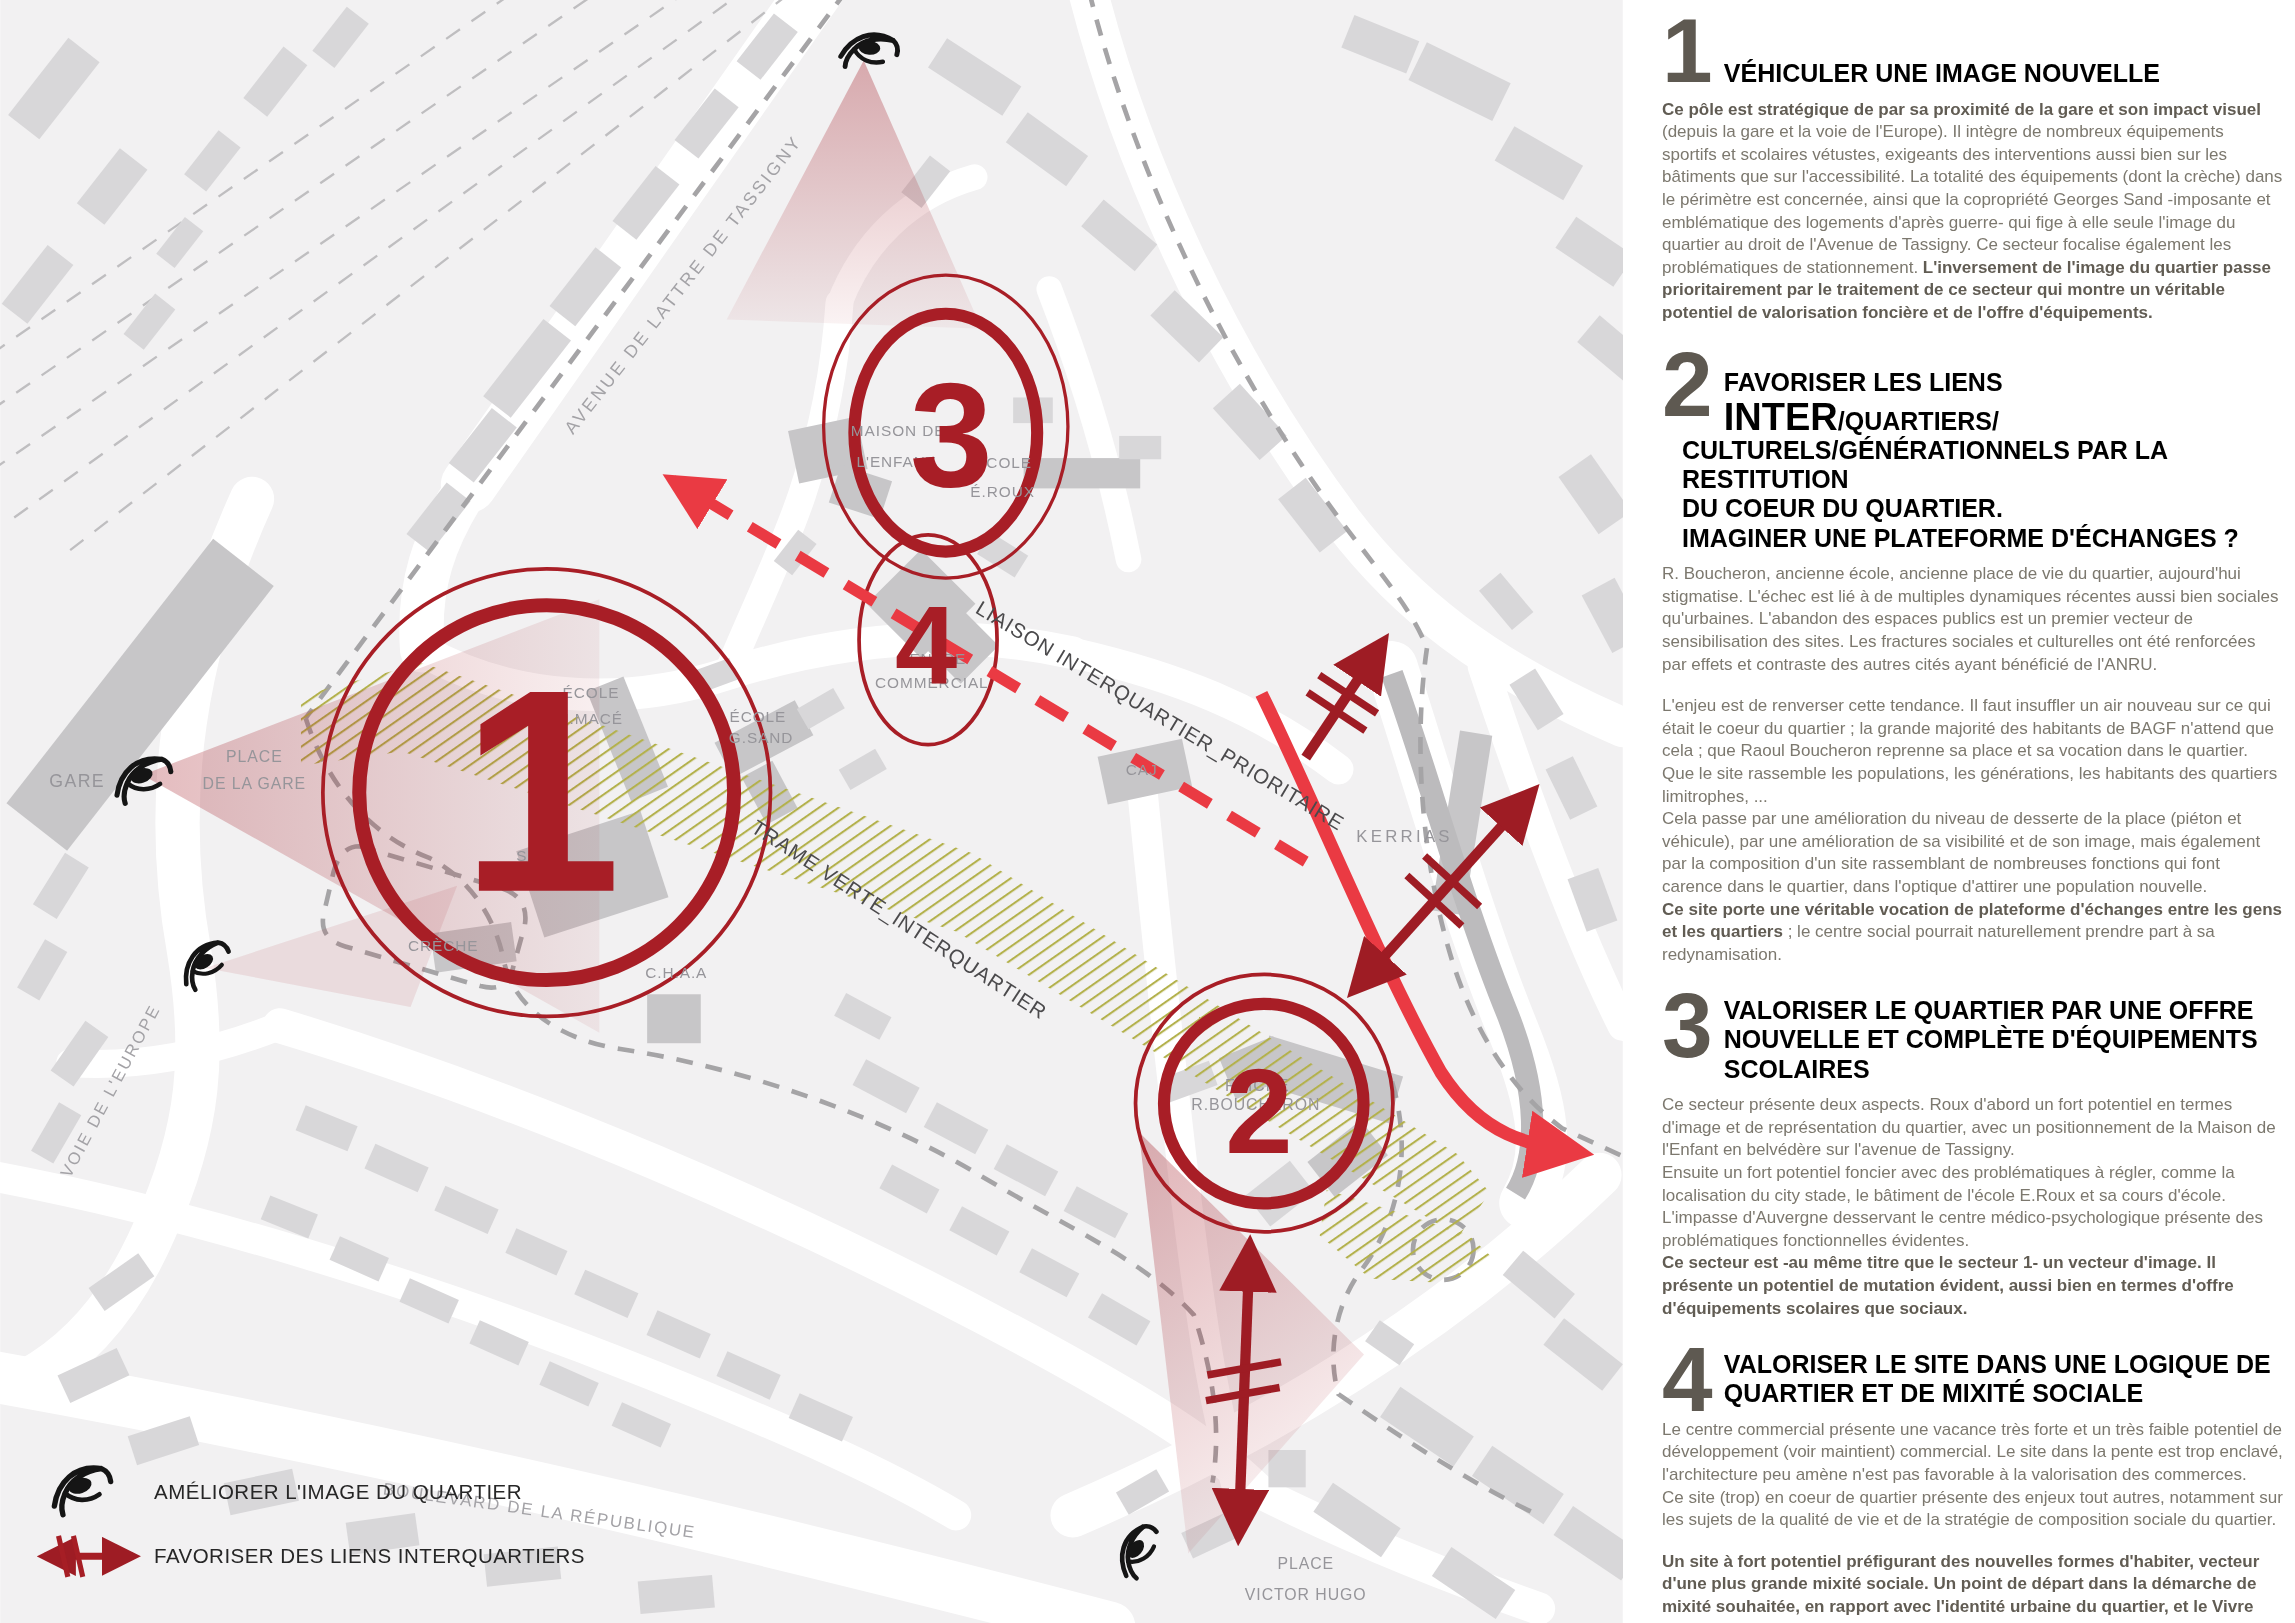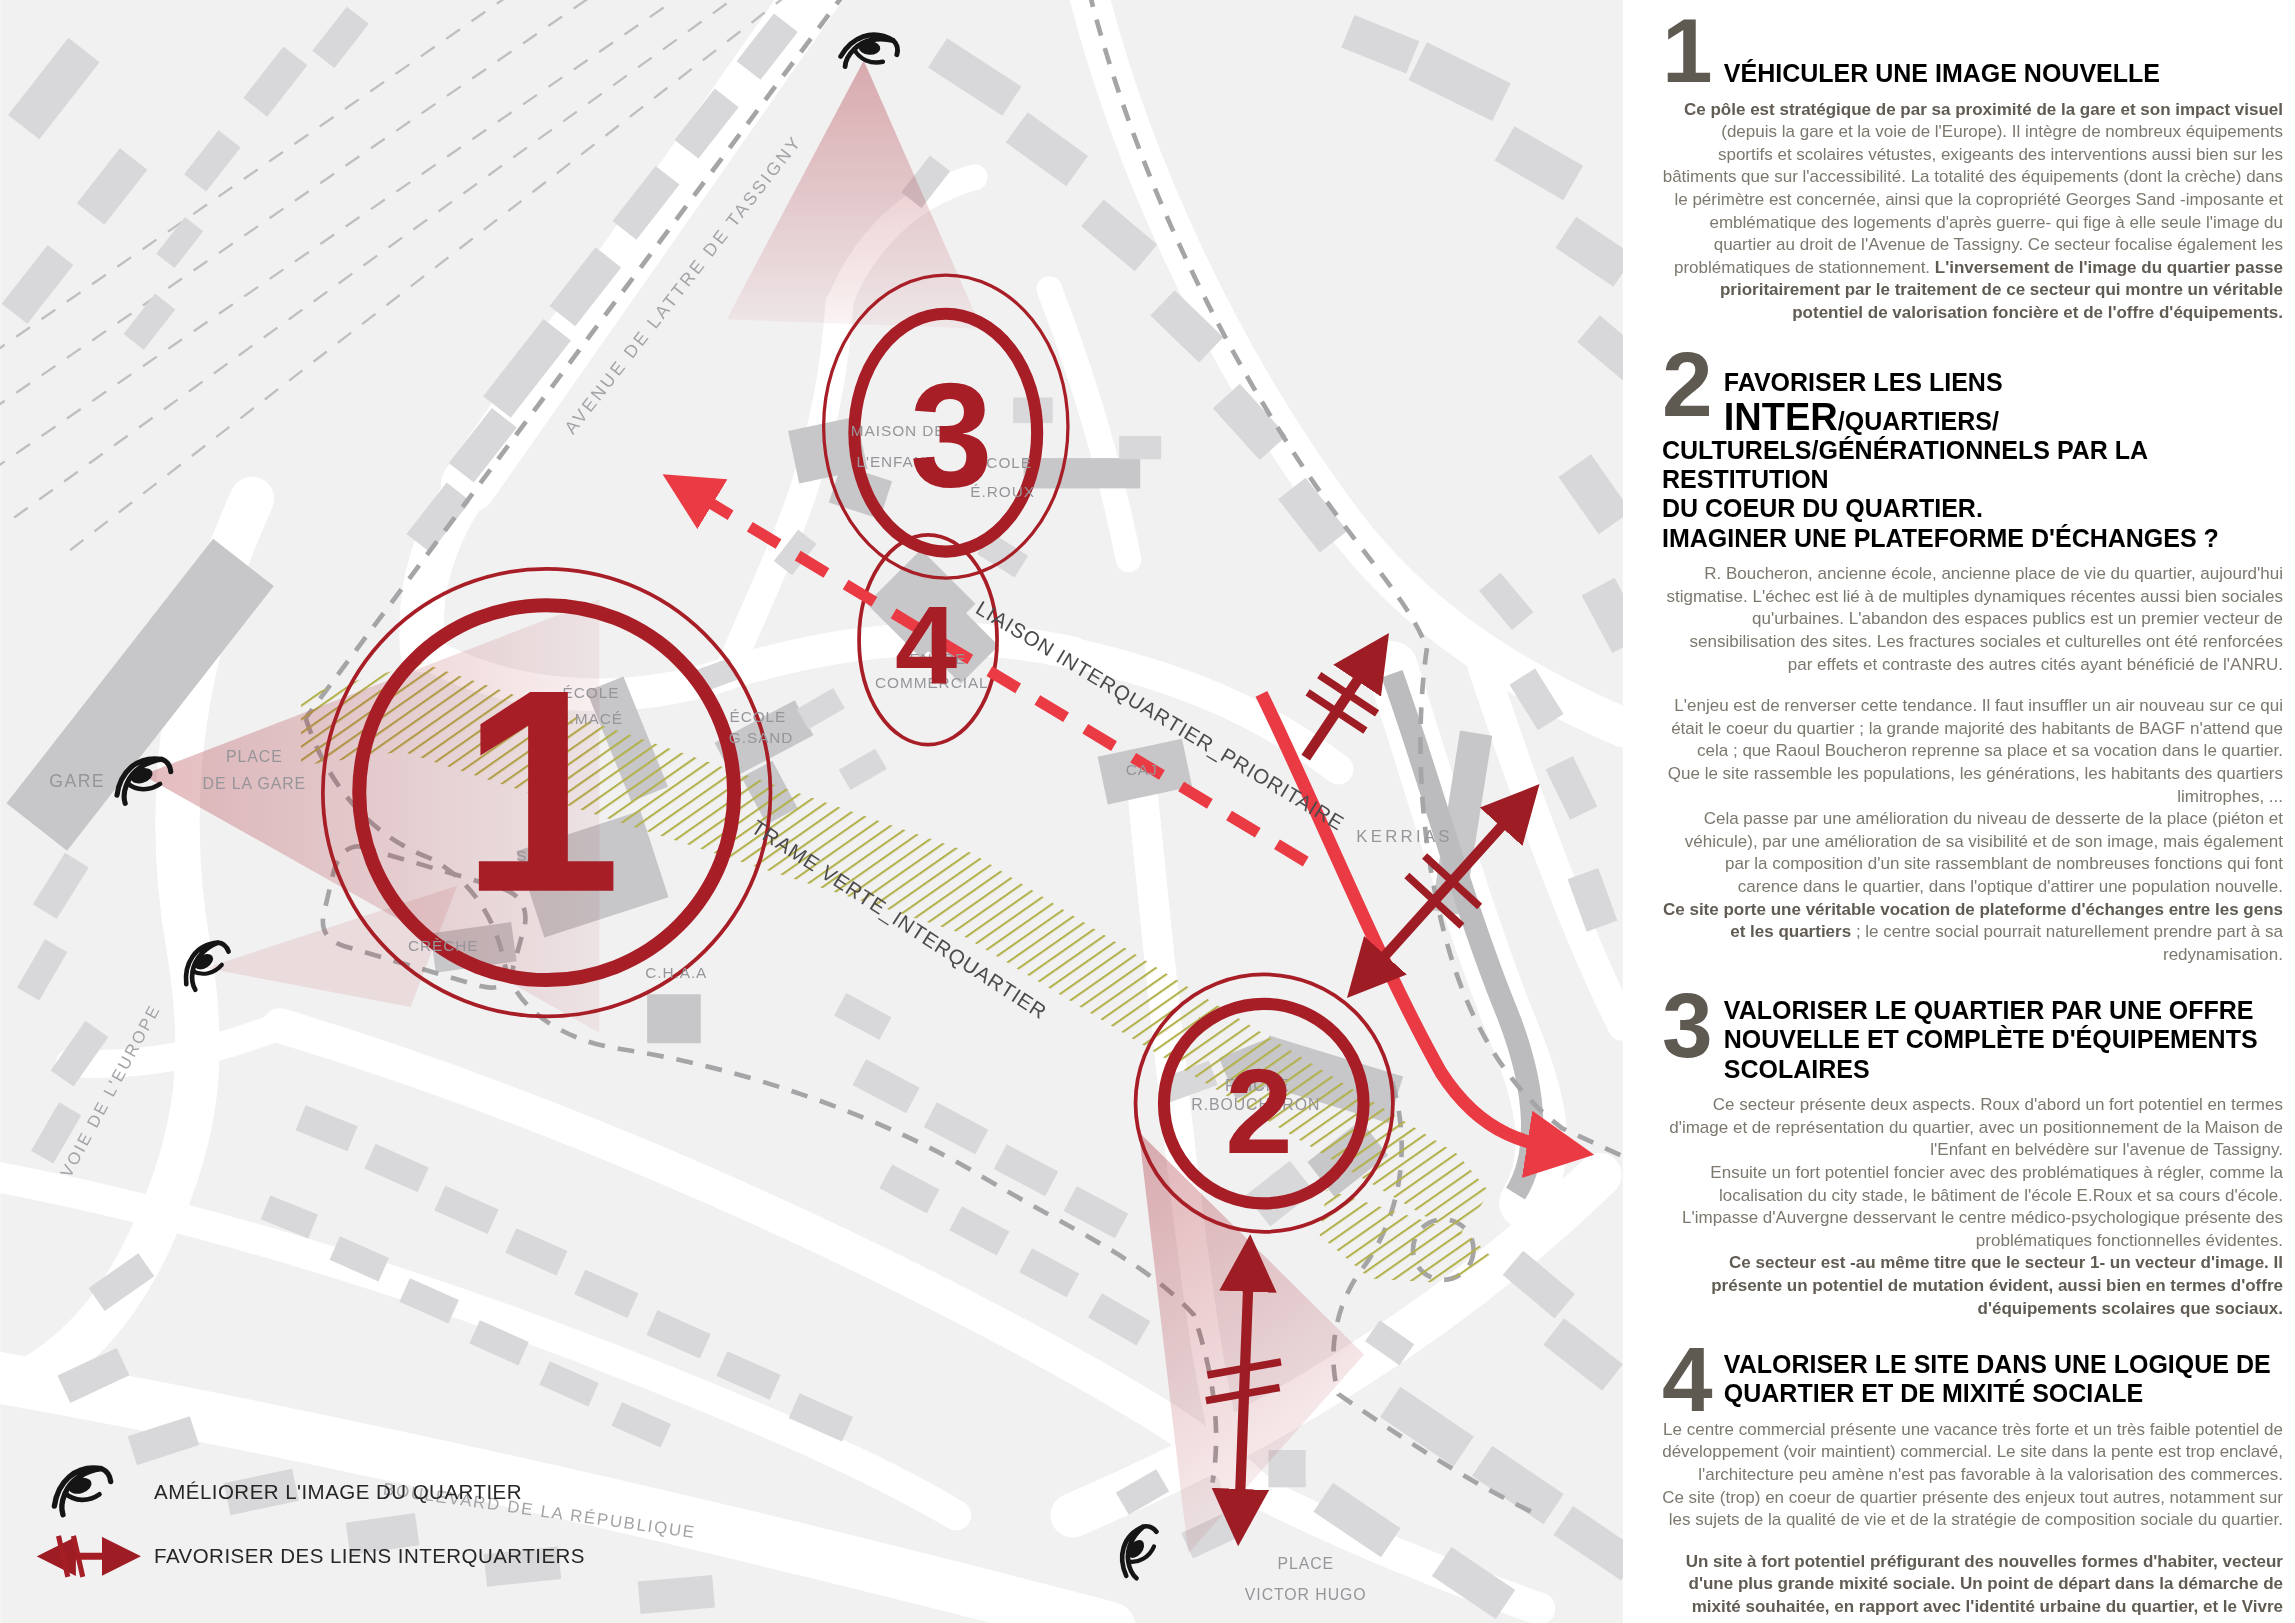--- a/index.html
+++ b/index.html
@@ -23,23 +23,23 @@
   .sec{margin-bottom:25px;}
   .sec-head{overflow:visible;}
   .bignum{
     float:left;font-weight:bold;color:#5e5951;
     font-size:91px;line-height:70px;margin-right:14px;letter-spacing:-2.8px;
   }
   .title{font-weight:bold;color:#000000;font-size:25px;line-height:1.17;margin:0;}
   .title .tline{display:block;}
   .title .big{font-size:38px;line-height:1;}
   .sec1 .title{padding-top:43px;}
-  .sec2 .title{padding-top:18.7px;}
+  .sec2 .title{padding-top:18.7px;margin-left:20px;}
   .sec3 .title,.sec4 .title{padding-top:4.7px;}
-  .sec-body{clear:none;padding-top:10.3px;text-align:right;}
+  .sec-body{clear:none;padding-top:10.3px;}
   .sec-body p{margin:0;}
   .sec-body p.gap{margin-top:19px;}
   .sec-body .b{font-weight:bold;color:#615c53;}
   
 </style>
 </head>
 <body>
 
 <div id="map-wrap">
 <svg id="map" width="1623" height="1623" viewBox="0 0 3480 3481">

